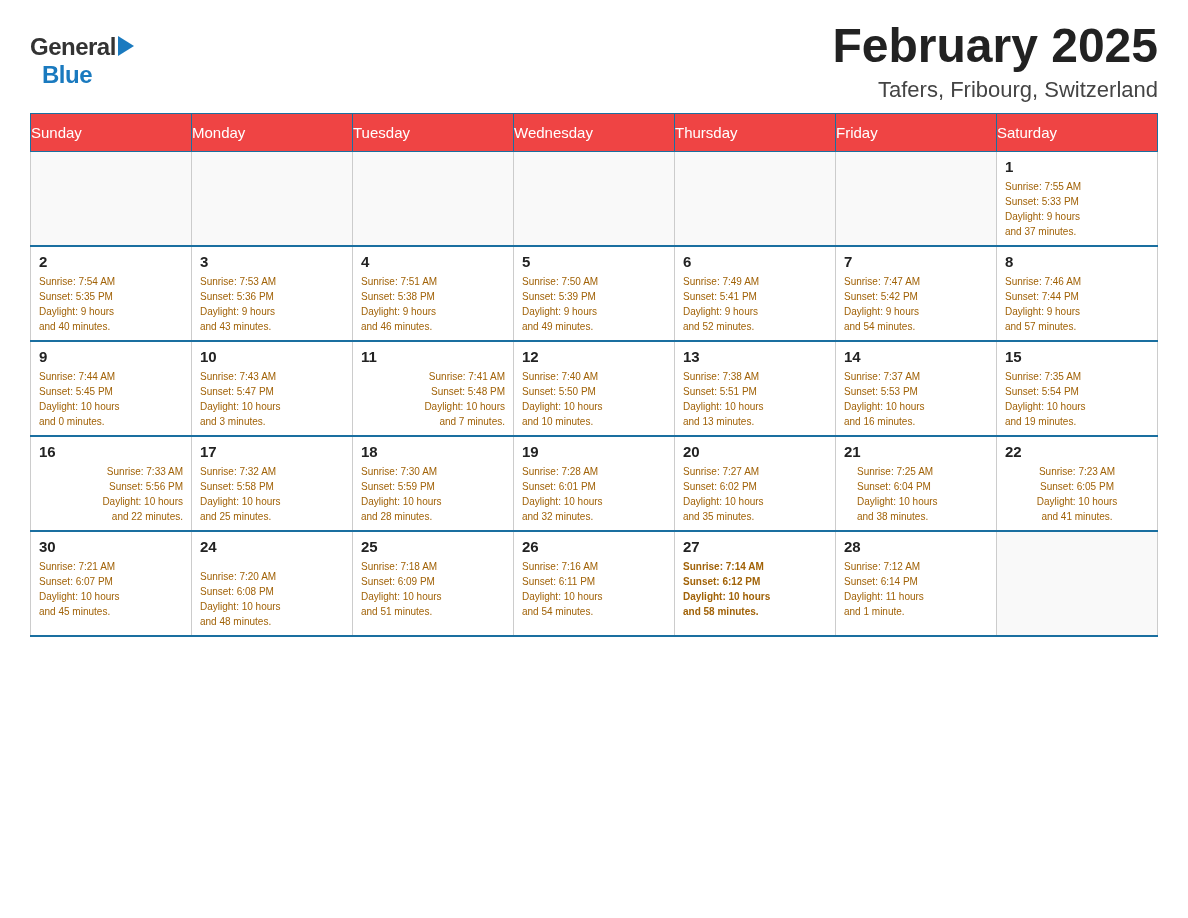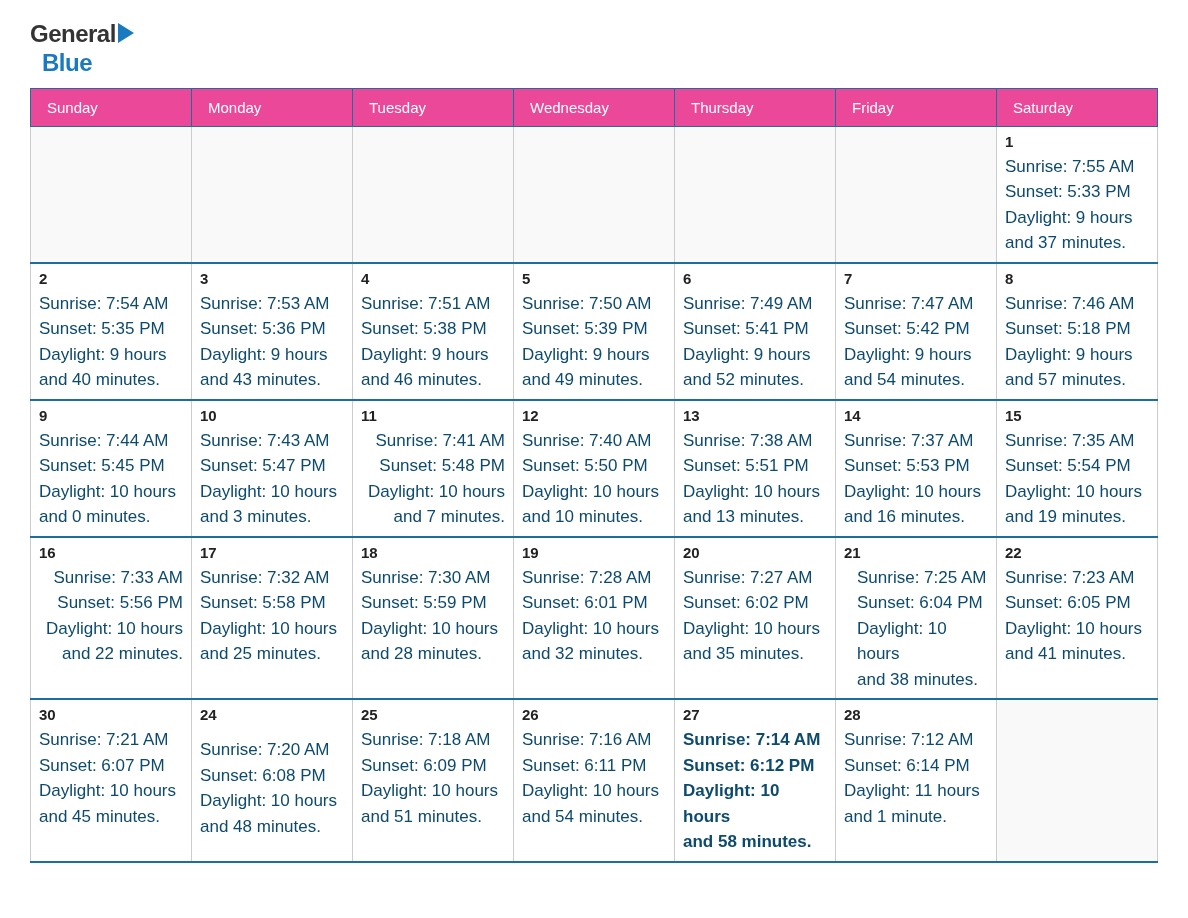--- a/index.html
+++ b/index.html
@@ -30,23 +30,23 @@
       font-weight: normal;
       color: #444;
       margin-top: 4px;
     }
     .calendar {
       width: 100%;
       border-collapse: collapse;
       margin-top: 10px;
     }
     .calendar thead th {
-      background-color: #ec4899;
+      background-color: #ef4444;
       color: #fff;
-      padding: 10px 16px;
+      padding: 10px 0;
       text-align: left;
       font-size: 15px;
       font-weight: normal;
       border: 1px solid #1a6fa0;
     }
     .calendar tbody td {
       border: 1px solid #ccc;
       vertical-align: top;
       padding: 6px 8px;
       min-height: 110px;
@@ -55,22 +55,22 @@
     .calendar tbody tr {
       border-bottom: 2px solid #1a6fa0;
     }
     .day-number {
       font-size: 15px;
       font-weight: bold;
       color: #222;
       margin-bottom: 4px;
     }
     .day-info {
-      font-size: 17px;
-      color: #0c4a6e;
+      font-size: 10px;
+      color: #a16207;
       line-height: 1.5;
     }
     .empty-cell {
       background: #f9f9f9;
     }
     .logo-container {
       display: flex;
       flex-direction: column;
       line-height: 1.2;
     }
@@ -114,20 +114,24 @@
 
 <div class="header">
   <div class="logo-container">
     <div class="logo-row1">
       <span class="general-text">General</span>
       <span class="arrow-right"></span>
     </div>
     <div class="logo-row2">
       <span class="blue-text">Blue</span>
     </div>
+  </div>
+  <div class="title-section">
+    <h1>February 2025</h1>
+    <h2>Tafers, Fribourg, Switzerland</h2>
   </div>
 </div>
 
 <table class="calendar">
   <thead>
     <tr>
       <th>Sunday</th>
       <th>Monday</th>
       <th>Tuesday</th>
       <th>Wednesday</th>
@@ -191,21 +195,21 @@
         <td>
           <div class="day-number">7</div>
           <div class="day-info" style="white-space: pre-line;">Sunrise: 7:47 AM
 Sunset: 5:42 PM
 Daylight: 9 hours
 and 54 minutes.</div>
         </td>
         <td>
           <div class="day-number">8</div>
           <div class="day-info" style="white-space: pre-line;">Sunrise: 7:46 AM
-Sunset: 5:18 PM
+Sunset: 7:44 PM
 Daylight: 9 hours
 and 57 minutes.</div>
         </td>
       </tr>
       <tr>
         <td>
           <div class="day-number">9</div>
           <div class="day-info" style="white-space: pre-line;">Sunrise: 7:44 AM
 Sunset: 5:45 PM
 Daylight: 10 hours
@@ -292,21 +296,21 @@
         </td>
         <td>
           <div class="day-number">21</div>
           <div class="day-info" style="white-space: pre-line; margin-left: 13px;">Sunrise: 7:25 AM
 Sunset: 6:04 PM
 Daylight: 10 hours
 and 38 minutes.</div>
         </td>
         <td>
           <div class="day-number">22</div>
-          <div class="day-info" style="white-space: pre-line;">Sunrise: 7:23 AM
+          <div class="day-info" style="white-space: pre-line; text-align: center;">Sunrise: 7:23 AM
 Sunset: 6:05 PM
 Daylight: 10 hours
 and 41 minutes.</div>
         </td>
       </tr>
       <tr>
         <td>
           <div class="day-number">30</div>
           <div class="day-info" style="white-space: pre-line;">Sunrise: 7:21 AM
 Sunset: 6:07 PM

